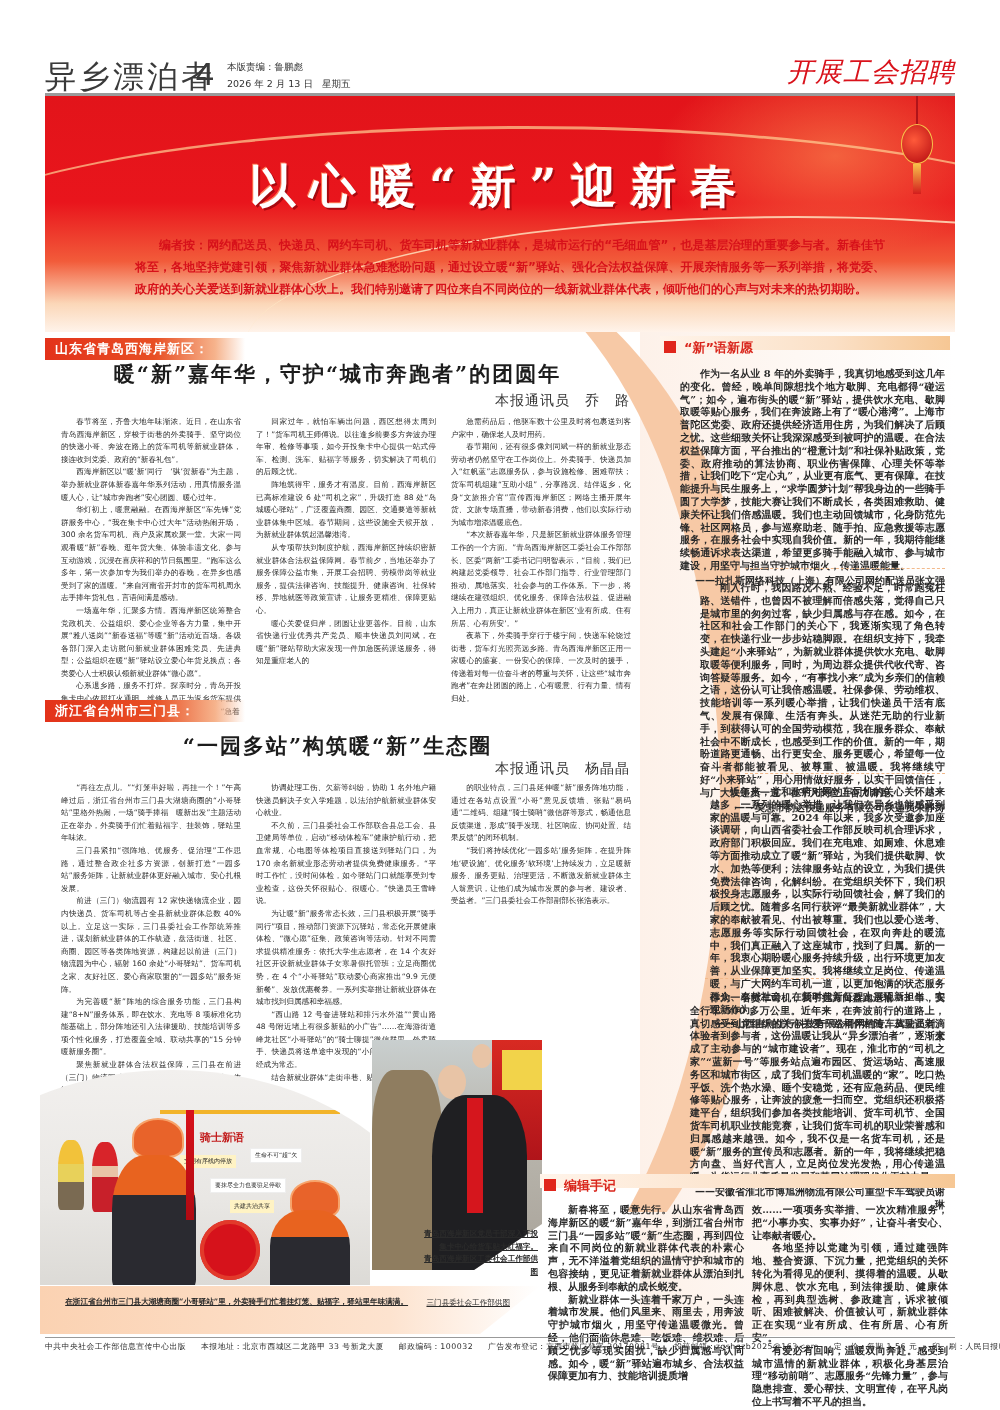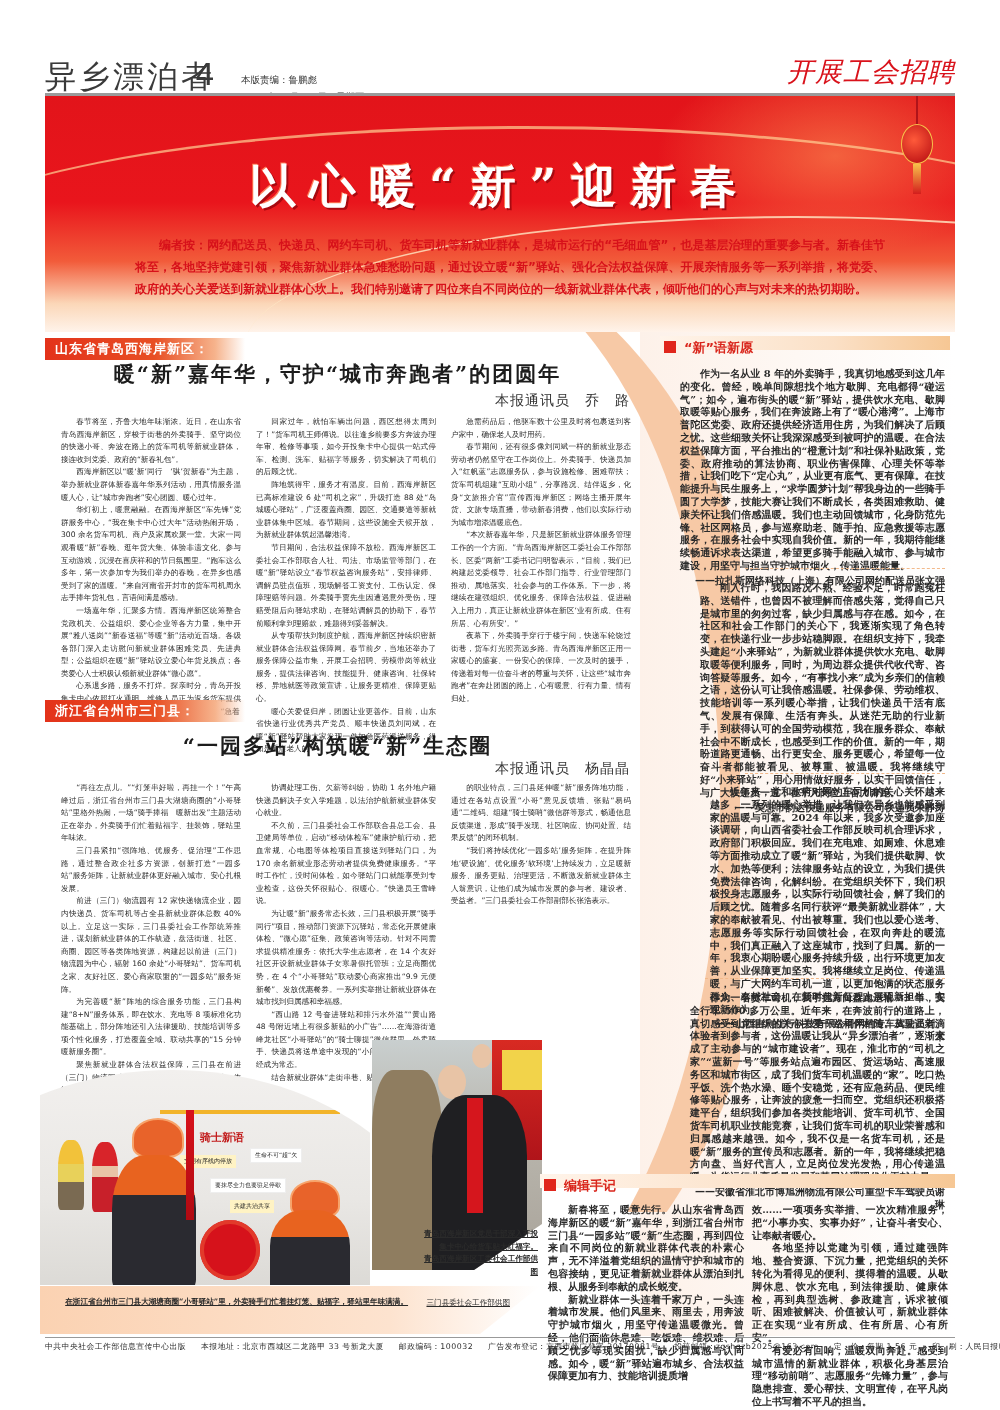--- a/index.html
+++ b/index.html
@@ -2,21 +2,21 @@
 <html><head>
 <meta charset="utf-8">
 <style>
   * { box-sizing: border-box; margin: 0; padding: 0; }
   html, body { width: 1000px; height: 1410px; background: #ffffff; overflow: hidden; }
   body { font-family: "DejaVu Sans", "Liberation Sans", sans-serif; color: #222; position: relative; }
 
   .masthead { position: absolute; left: 45px; top: 50px; width: 910px; height: 46px; }
   .section-name { position: absolute; left: 0; top: 6px; font-size: 31px; color: #3a3a3a; letter-spacing: 3px; font-family: "DejaVu Sans", sans-serif; }
   .page-no { position: absolute; left: 150px; top: 6px; font-size: 31px; color: #3a3a3a; }
-  .meta { position: absolute; left: 182px; top: 21px; font-size: 9.5px; color: #333; line-height: 17px; margin-left: 14px; }
+  .meta { position: absolute; left: 182px; top: 8px; font-size: 9.5px; color: #333; line-height: 17px; }
   .paper-logo { position: absolute; right: 0; top: 4px; font-family: "DejaVu Serif", serif; font-size: 27px; color: #d9121b; font-style: italic; letter-spacing: 1px; }
   .top-rule { position: absolute; left: 45px; top: 93px; width: 910px; height: 3px; background: #9a9a9a; }
 
   .hero { position: absolute; left: 45px; top: 96px; width: 910px; height: 236px; overflow: hidden;
     background: linear-gradient(180deg, #e2141a 0%, #e9151c 45%, #f25b3a 70%, #fbd7b8 88%, #fff3ea 100%); }
   .hero .swoosh1 { position: absolute; left: -120px; top: 30px; width: 1200px; height: 240px; border-radius: 50%;
     border-top: 3px solid rgba(255,210,150,0.7); }
   .hero .swoosh2 { position: absolute; left: 200px; top: 120px; width: 1100px; height: 260px; border-radius: 50%;
     border-top: 2px solid rgba(255,235,200,0.8); }
   .hero .glow { position: absolute; right: -60px; top: -40px; width: 360px; height: 200px; background: radial-gradient(ellipse at center, rgba(255,160,90,0.55), rgba(255,160,90,0) 70%); }
@@ -107,21 +107,20 @@
 <div class="col" style="left:50px; top:416px; width:180px;">
   <p>春节将至，齐鲁大地年味渐浓。近日，在山东省青岛西海岸新区，穿梭于街巷的外卖骑手、坚守岗位的快递小哥、奔波在路上的货车司机等新就业群体，接连收到党委、政府的“新春礼包”。</p>
   <p>西海岸新区以“暖‘新’同行　‘骐’贺新春”为主题，举办新就业群体新春嘉年华系列活动，用真情服务温暖人心，让“城市奔跑者”安心团圆、暖心过年。</p>
   <p>华灯初上，暖意融融。在西海岸新区“车先锋”党群服务中心，“我在集卡中心过大年”活动热闹开场，300 余名货车司机、商户及家属欢聚一堂。大家一同观看暖“新”春晚、逛年货大集、体验非遗文化、参与互动游戏，沉浸在喜庆祥和的节日氛围里。“跑车这么多年，第一次参加专为我们举办的春晚，在异乡也感受到了家的温暖。”来自河南省开封市的货车司机周永志手捧年货礼包，言语间满是感动。</p>
   <p>一场嘉年华，汇聚多方情。西海岸新区统筹整合党政机关、公益组织、爱心企业等各方力量，集中开展“雅八送岗”“新春送福”等暖“新”活动近百场。各级各部门深入走访慰问新就业群体困难党员、先进典型；公益组织在暖“新”驿站设立爱心年货兑换点；各类爱心人士积极认领新就业群体“微心愿”。</p>
   <p>心系退乡路，服务不打烊。探亲时分，青岛开投集卡中心依照打火通明，维修人员正为返乡货车提供细致检修服务，这是西区专门推出的延时服务。“急着</p>
 </div>
 <div class="col" style="left:245px; top:416px; width:180px;">
   <p>回家过年，就怕车辆出问题，西区想得太周到了！”货车司机王师傅说。以往逢乡前要多方奔波办理年审、检修等事项，如今开投集卡中心提供一站式停车、检测、洗车、贴福字等服务，切实解决了司机们的后顾之忧。</p>
   <p>阵地筑得牢，服务才有温度。目前，西海岸新区已高标准建设 6 处“司机之家”，升级打造 88 处“岛城暖心驿站”，广泛覆盖商圈、园区、交通要道等新就业群体集中区域。春节期间，这些设施全天候开放，为新就业群体筑起温馨港湾。</p>
-  <p>节日期间，合法权益保障不放松。西海岸新区工委社会工作部联合人社、司法、市场监管等部门，在暖“新”驿站设立“春节权益咨询服务站”，安排律师、调解员驻点值班，现场解答工资支付、工伤认定、保障理赔等问题。外卖骑手贾先生因遭遇意外受伤，理赔受阻后向驿站求助，在驿站调解员的协助下，春节前顺利拿到理赔款，难题得到妥善解决。</p>
   <p>从专项帮扶到制度护航，西海岸新区持续织密新就业群体合法权益保障网。春节前夕，当地还举办了服务保障公益市集，开展工会招聘、劳模带岗等就业服务，提供法律咨询、技能提升、健康咨询、社保转移、异地就医等政策宣讲，让服务更精准、保障更贴心。</p>
   <p>暖心关爱促归岸，团圆让业更善作。目前，山东省快递行业优秀共产党员、顺丰快递员刘同斌，在暖“新”驿站帮助大家发现一件加急医药派送服务，得知是重症老人的</p>
 </div>
 <div class="col" style="left:440px; top:416px; width:180px;">
   <p>急需药品后，他驱车数十公里及时将包裹送到客户家中，确保老人及时用药。</p>
   <p>春节期间，还有很多像刘同斌一样的新就业形态劳动者仍然坚守在工作岗位上。外卖骑手、快递员加入“红帆蓝”志愿服务队，参与设施检修、困难帮扶；货车司机组建“互助小组”，分享路况、结伴返乡，化身“文旅推介官”宣传西海岸新区；网络主播开展年货、文旅专场直播，带动新春消费，他们以实际行动为城市增添温暖底色。</p>
   <p>“本次新春嘉年华，只是新区新就业群体服务管理工作的一个方面。”青岛西海岸新区工委社会工作部部长、区委“两新”工委书记闫明智表示，“目前，我们已构建起党委领导、社会工作部门指导、行业管理部门推动、属地落实、社会参与的工作体系。下一步，将继续在建强组织、优化服务、保障合法权益、促进融入上用力，真正让新就业群体在新区‘业有所成、住有所居、心有所安’。”</p>
   <p>夜幕下，外卖骑手穿行于楼宇间，快递车轮饶过街巷，货车灯光照亮远乡路。青岛西海岸新区正用一家暖心的盛宴、一份安心的保障、一次及时的援手，传递着对每一位奋斗者的尊重与关怀，让这些“城市奔跑者”在奔赴团圆的路上，心有暖意、行有力量、情有归处。</p>
 </div>
 

